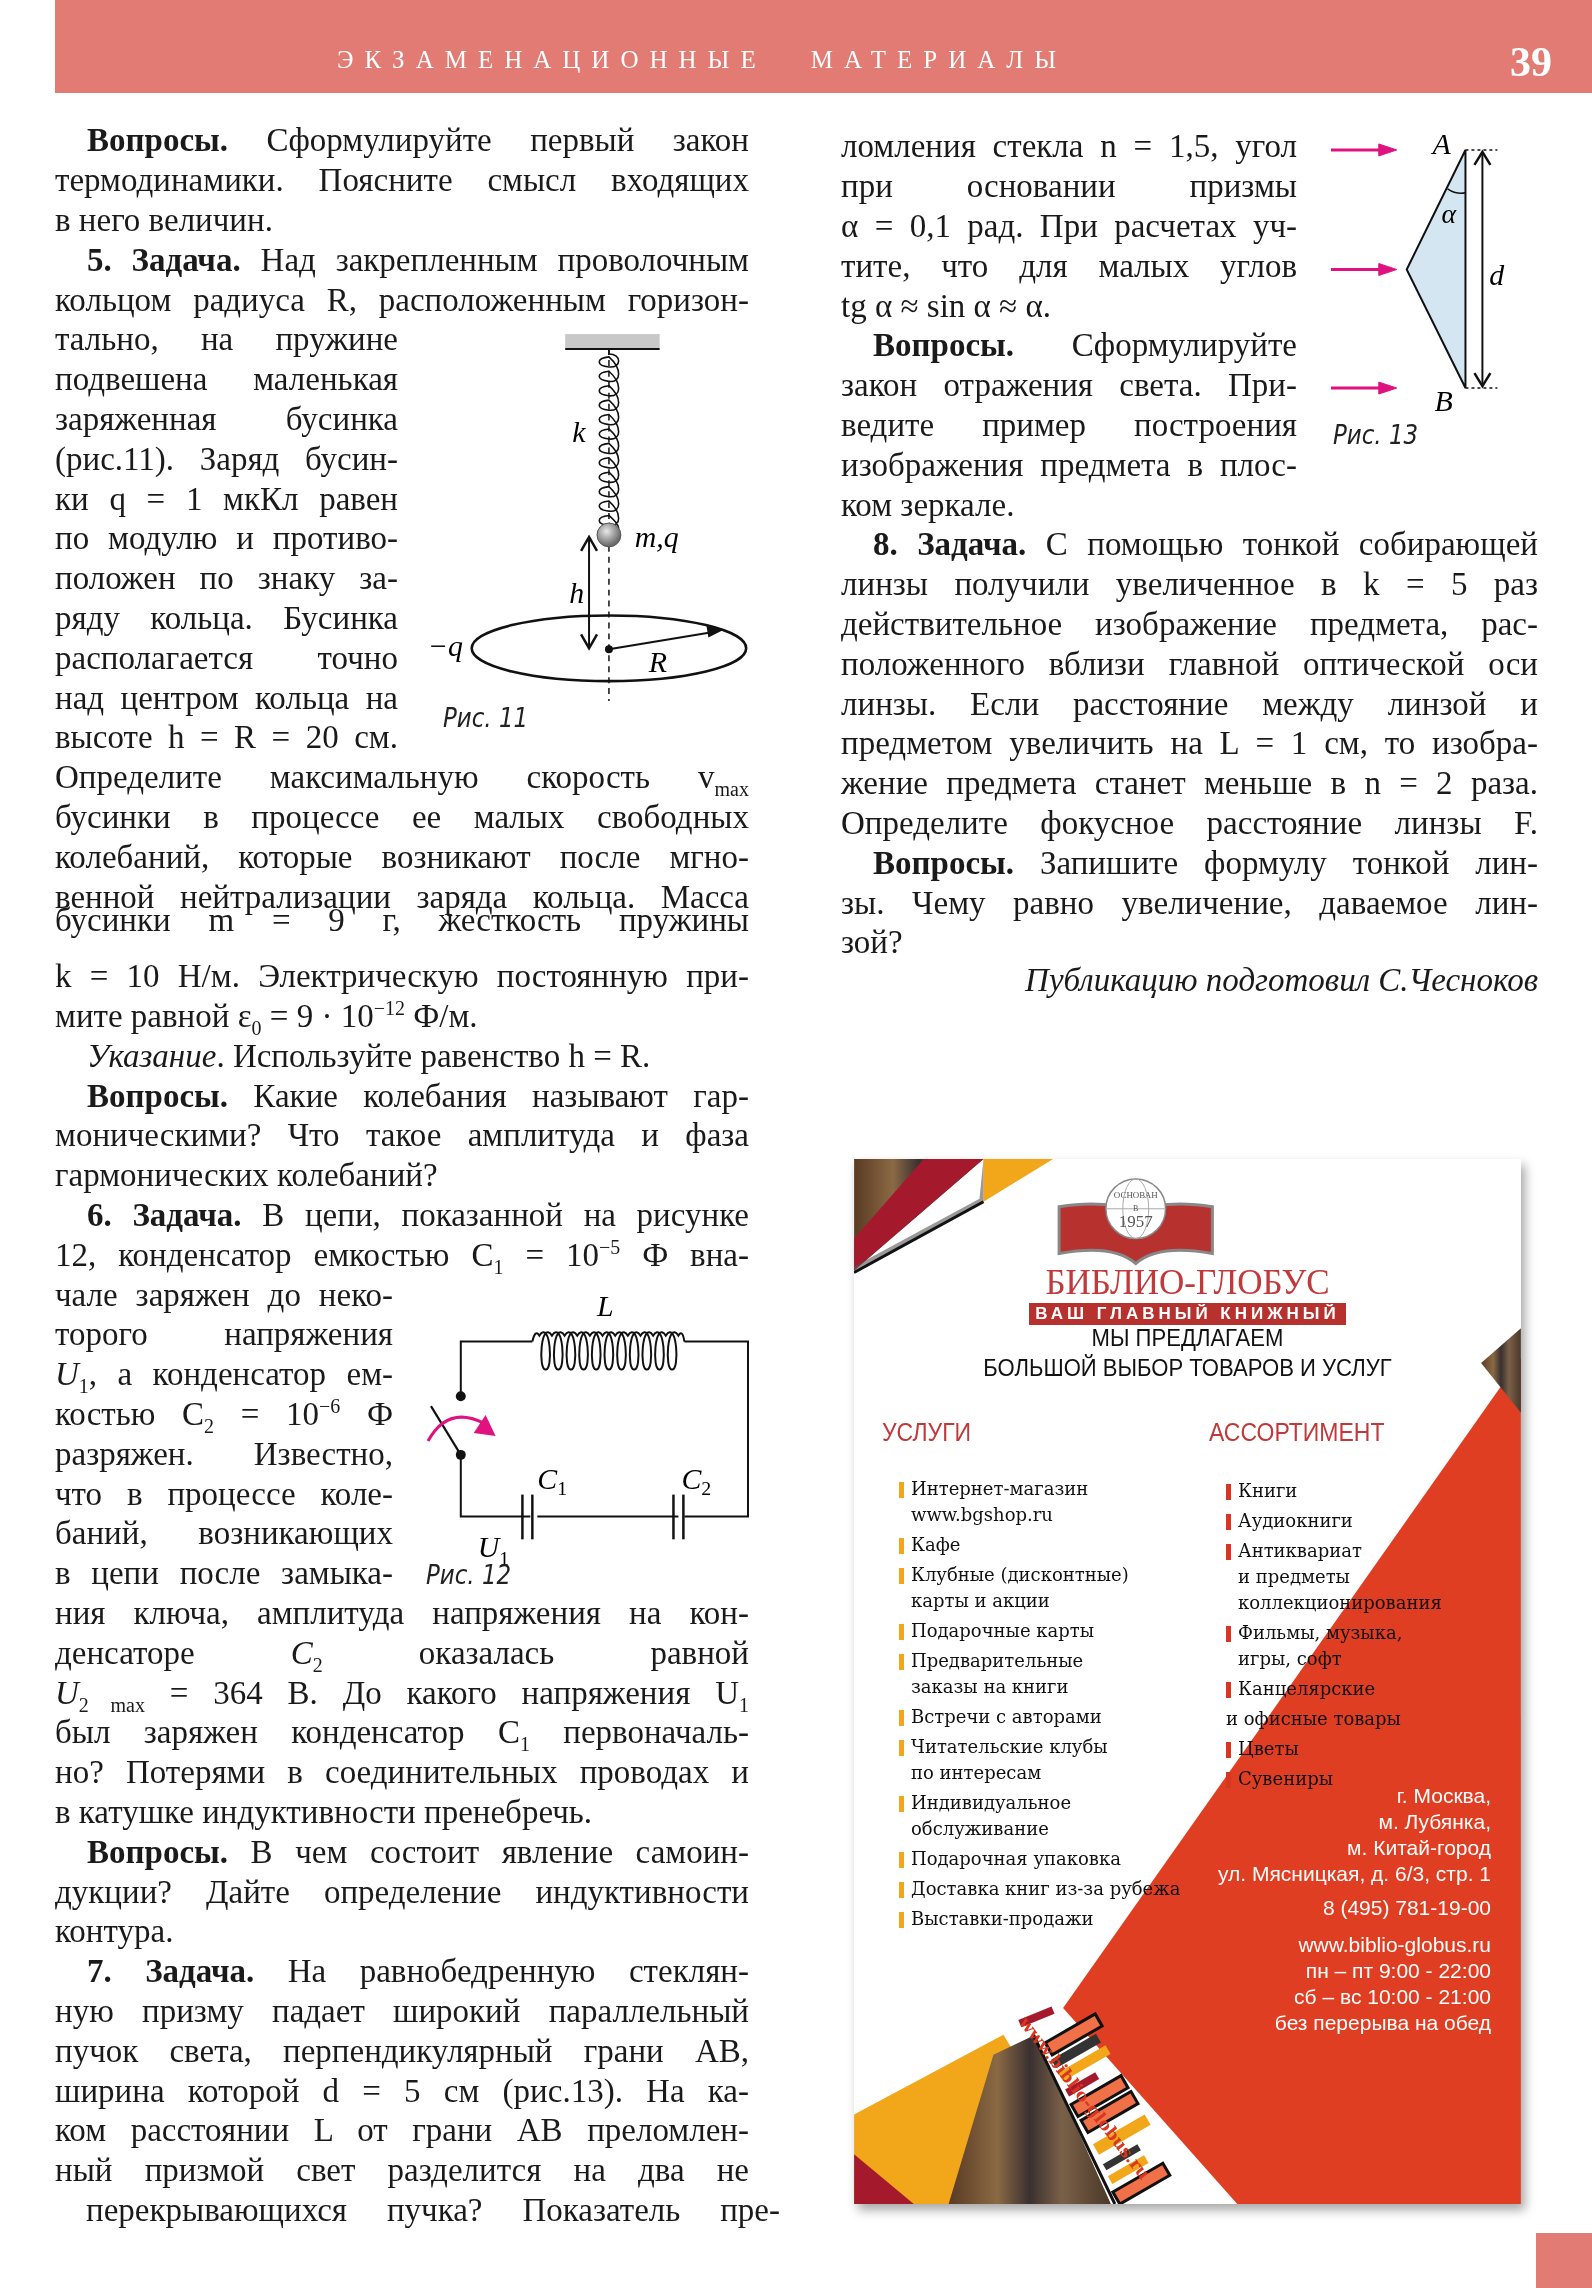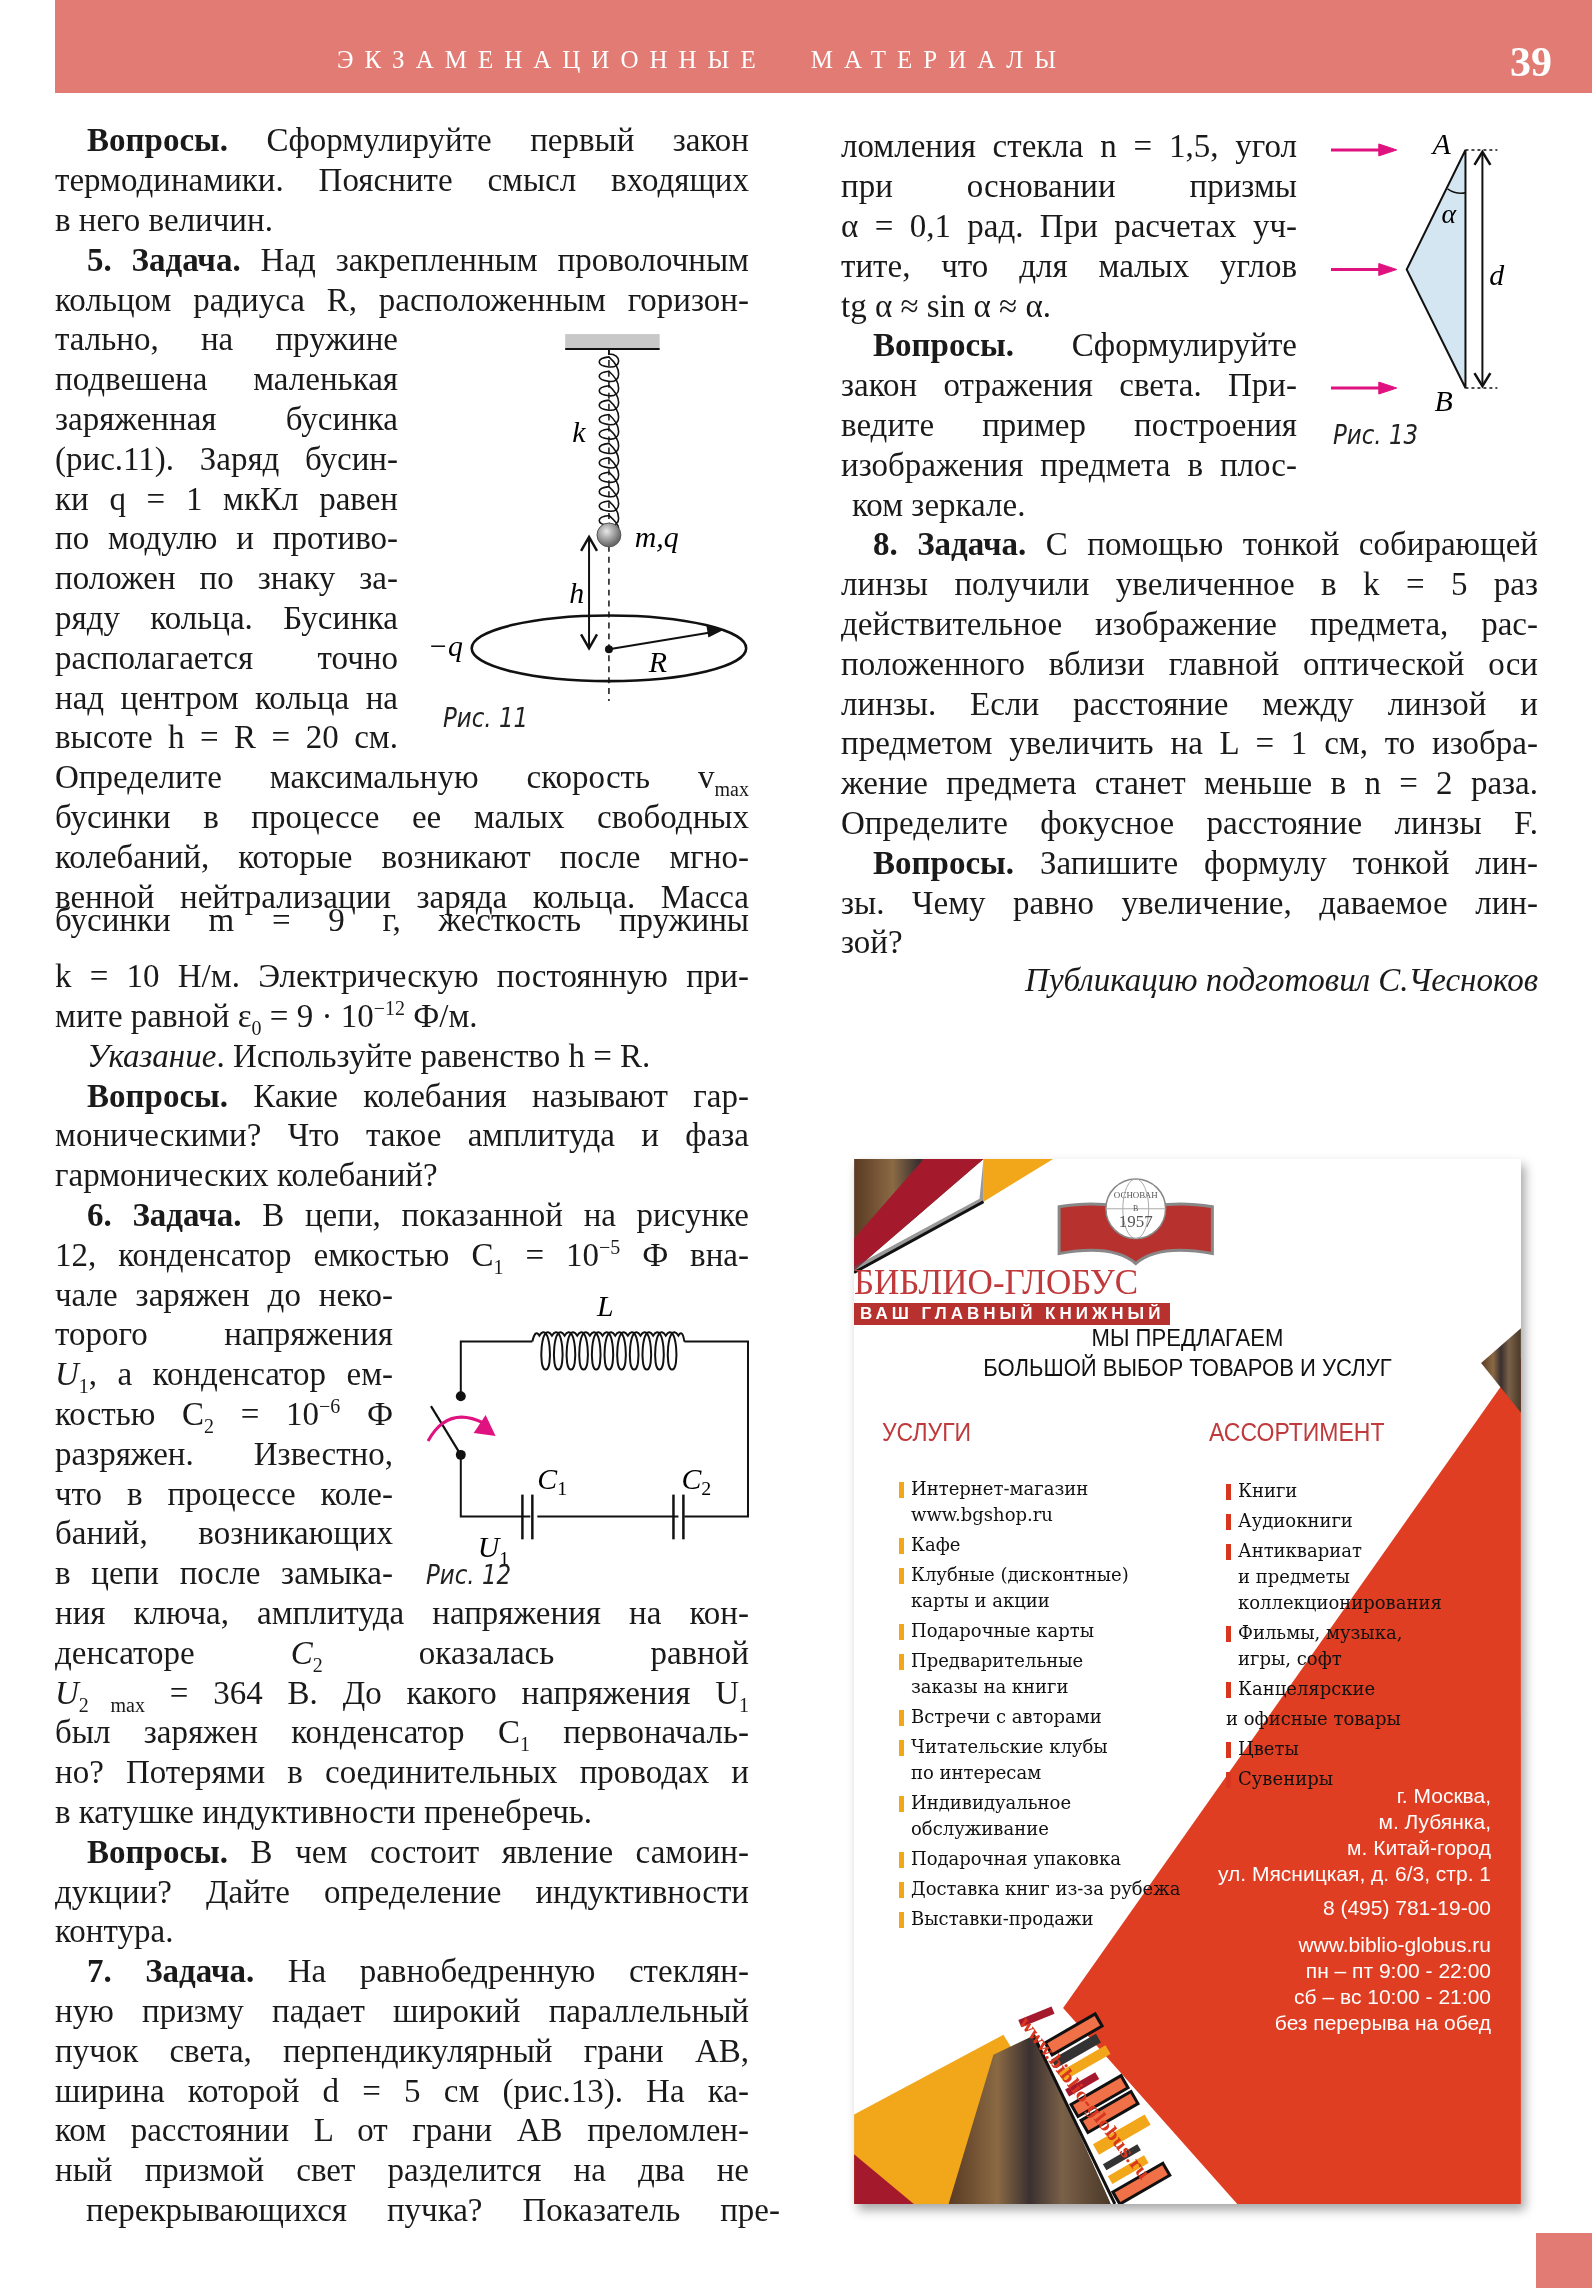--- a/index.html
+++ b/index.html
@@ -14,21 +14,21 @@
   .ln.ind{text-indent:32px;}
   .b{font-weight:bold;}
   .i{font-style:italic;}
   sub,sup{font-size:20px;line-height:0;}
   .cap{position:absolute;font-family:"DejaVu Sans",sans-serif;font-style:italic;font-size:27px;color:#222;transform:scaleX(0.85);transform-origin:left;}
   svg text{font-family:"Liberation Serif",serif;font-style:italic;}
 
   
   .ad{position:absolute;left:854px;top:1159px;width:667px;height:1045px;background:#fff;box-shadow:4px 6px 10px rgba(0,0,0,0.35);overflow:hidden;}
   .ad svg.bg{position:absolute;left:0;top:0;}
-  .ad-brand{position:absolute;left:0;width:667px;top:104px;}
+  .ad-brand{position:absolute;left:0;width:667px;top:104px;text-align:center;}
   .brand-name{color:#c0393b;font-size:35px;font-family:"Liberation Serif",serif;letter-spacing:0px;line-height:40px;}
   .brand-slogan{display:inline-block;background:#b7322e;color:#fff;font-family:"Liberation Sans",sans-serif;font-weight:bold;font-size:17px;letter-spacing:4px;padding:1px 6px;line-height:20px;}
   .ad-offer{position:absolute;left:0;width:667px;top:164px;text-align:center;font-family:"Liberation Sans",sans-serif;font-size:24px;line-height:30px;color:#111;transform:scaleX(0.92);}
   .ad-h{position:absolute;font-family:"Liberation Sans",sans-serif;font-size:25px;color:#c0393b;transform:scaleX(0.92);transform-origin:left;}
   .ad-list{position:absolute;font-family:"DejaVu Serif",serif;font-size:18px;line-height:26px;color:#111;margin:17px;padding:0;list-style:none;}
   .ad-list li{position:relative;padding-left:12px;margin-bottom:4px;}
   .ad-list li::before{content:"";position:absolute;left:0;top:6px;width:5px;height:16px;}
   .ad-list.orange li::before{background:#f2a619;}
   .ad-list.red li::before{background:#d9361f;}
   .ad-list li.noindent{padding-left:0;}
@@ -167,21 +167,21 @@
 <div>
   <div class="ln" style="left:841px;top:126px;width:456px;">ломления стекла n = 1,5, угол</div>
   <div class="ln" style="left:841px;top:166px;width:456px;">при  основании  призмы</div>
   <div class="ln" style="left:841px;top:206px;width:456px;">α = 0,1  рад. При расчетах уч-</div>
   <div class="ln" style="left:841px;top:246px;width:456px;">тите, что для малых углов</div>
   <div class="ln noj" style="left:841px;top:286px;width:456px;">tg α ≈ sin α ≈ α.</div>
   <div class="ln ind" style="left:841px;top:325px;width:456px;"><span class="b">Вопросы.</span><span> Сформулируйте</span></div>
   <div class="ln" style="left:841px;top:365px;width:456px;">закон отражения света. При-</div>
   <div class="ln" style="left:841px;top:405px;width:456px;">ведите пример построения</div>
   <div class="ln" style="left:841px;top:445px;width:456px;">изображения предмета в плос-</div>
-  <div class="ln noj" style="left:841px;top:485px;width:456px;margin-left:11px;">ком зеркале.</div>
+  <div class="ln noj" style="left:841px;top:485px;width:456px;">ком зеркале.</div>
 
   <div class="ln ind" style="left:841px;top:524px;width:697px;"><span class="b">8. Задача.</span><span> С помощью тонкой собирающей</span></div>
   <div class="ln" style="left:841px;top:564px;width:697px;">линзы получили увеличенное в k = 5 раз</div>
   <div class="ln" style="left:841px;top:604px;width:697px;">действительное изображение предмета, рас-</div>
   <div class="ln" style="left:841px;top:644px;width:697px;">положенного вблизи главной оптической оси</div>
   <div class="ln" style="left:841px;top:684px;width:697px;">линзы. Если расстояние между линзой и</div>
   <div class="ln" style="left:841px;top:723px;width:697px;">предметом увеличить на L = 1  см, то изобра-</div>
   <div class="ln" style="left:841px;top:763px;width:697px;">жение предмета станет меньше в n = 2  раза.</div>
   <div class="ln" style="left:841px;top:803px;width:697px;">Определите фокусное расстояние линзы F.</div>
   <div class="ln ind" style="left:841px;top:843px;width:697px;"><span class="b">Вопросы.</span><span> Запишите формулу тонкой лин-</span></div>

